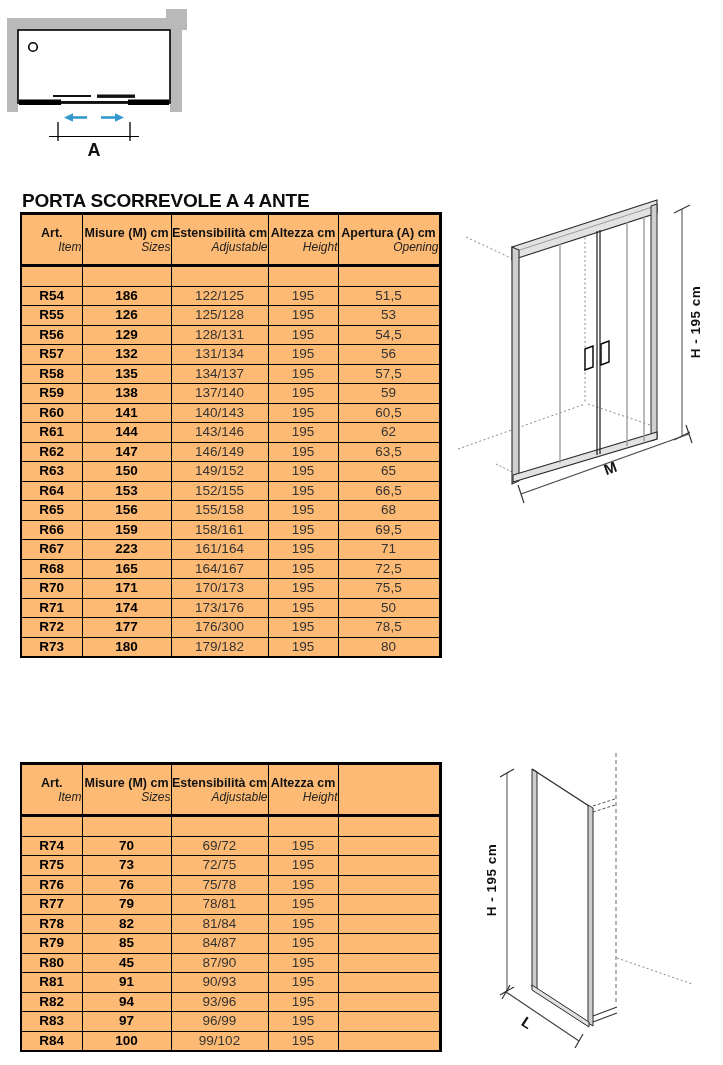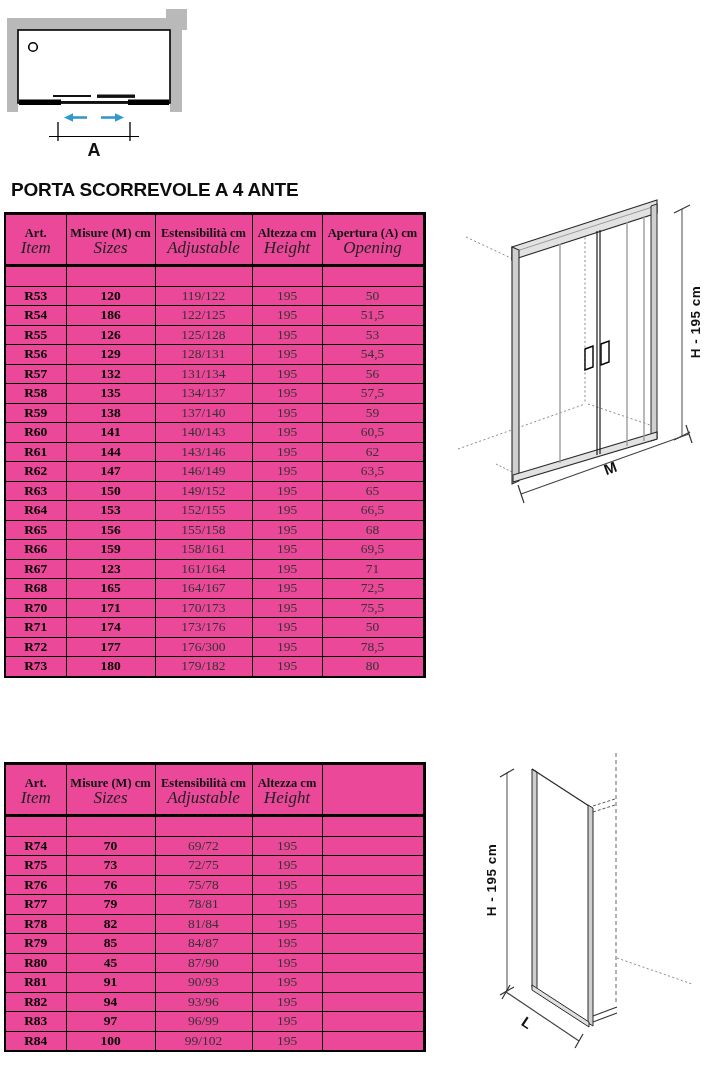--- a/index.html
+++ b/index.html
@@ -1,41 +1,41 @@
 <!DOCTYPE html>
 <html><head>
 <meta charset="utf-8">
 <style>
   html,body { margin:0; padding:0; }
   #page {
     position:relative; width:723px; height:1065px; background:#ffffff;
     font-family:"Liberation Sans", sans-serif; overflow:hidden; color:#111;
   }
   .section-title {
-    position:absolute; left:8px; margin:3px;
+    position:absolute; left:8px; margin:14px;
     font-size:19px; font-weight:bold; letter-spacing:-0.2px; color:#0d0d0d;
     white-space:nowrap;
   }
   #title-porta { top:176px; }
   #title-parete { top:735px; }
 
   table.spec-table {
-    position:absolute; left:4px; width:419px;
-    border-collapse:collapse; table-layout:fixed; background:#ec4899;
-    border:2px solid #000; border-top:3px solid #000; border-right:3px solid #000;font-family:Liberation Serif, serif;
+    position:absolute; left:20px; width:419px;
+    border-collapse:collapse; table-layout:fixed; background:#fdba74;
+    border:2px solid #000; border-top:3px solid #000; border-right:3px solid #000;
   }
   #table-porta { top:212px; }
   #table-parete { top:762px; }
   .spec-table th, .spec-table td {
     border:1px solid #000; text-align:center; vertical-align:middle; padding:0;
     overflow:hidden; white-space:nowrap;
   }
   .spec-table thead th { border-bottom:3px solid #000; height:49px; }
   .col-label   { font-weight:bold; font-size:12.5px; color:#111; line-height:15px; }
-  .col-sublabel{ font-style:italic; font-weight:normal; font-size:17px; color:#222; line-height:13px; }
+  .col-sublabel{ font-style:italic; font-weight:normal; font-size:12px; color:#222; line-height:13px;text-align:right; }
   .spacer-row td { height:23px; }
   .spec-table tbody td {
     height:18.5px; line-height:18.5px; font-size:13.5px; color:#333;
   }
   .spec-table tbody td:nth-child(1),
   .spec-table tbody td:nth-child(2) { font-weight:bold; color:#000; }
 
   svg { position:absolute; display:block; }
   #plan-svg { left:0; top:0; }
   #iso-porta-svg { left:440px; top:185px; }
@@ -118,27 +118,20 @@
       <tr class="spacer-row">
         <td></td>
           <td></td>
           <td></td>
           <td></td>
           <td></td>
       </tr>
     </tbody>
     <tbody>
         <tr>
-          <td>R53</td>
-          <td>120</td>
-          <td>119/122</td>
-          <td>195</td>
-          <td>50</td>
-        </tr>
-        <tr>
           <td>R54</td>
           <td>186</td>
           <td>122/125</td>
           <td>195</td>
           <td>51,5</td>
         </tr>
         <tr>
           <td>R55</td>
           <td>126</td>
           <td>125/128</td>
@@ -217,21 +210,21 @@
         </tr>
         <tr>
           <td>R66</td>
           <td>159</td>
           <td>158/161</td>
           <td>195</td>
           <td>69,5</td>
         </tr>
         <tr>
           <td>R67</td>
-          <td>123</td>
+          <td>223</td>
           <td>161/164</td>
           <td>195</td>
           <td>71</td>
         </tr>
         <tr>
           <td>R68</td>
           <td>165</td>
           <td>164/167</td>
           <td>195</td>
           <td>72,5</td>

